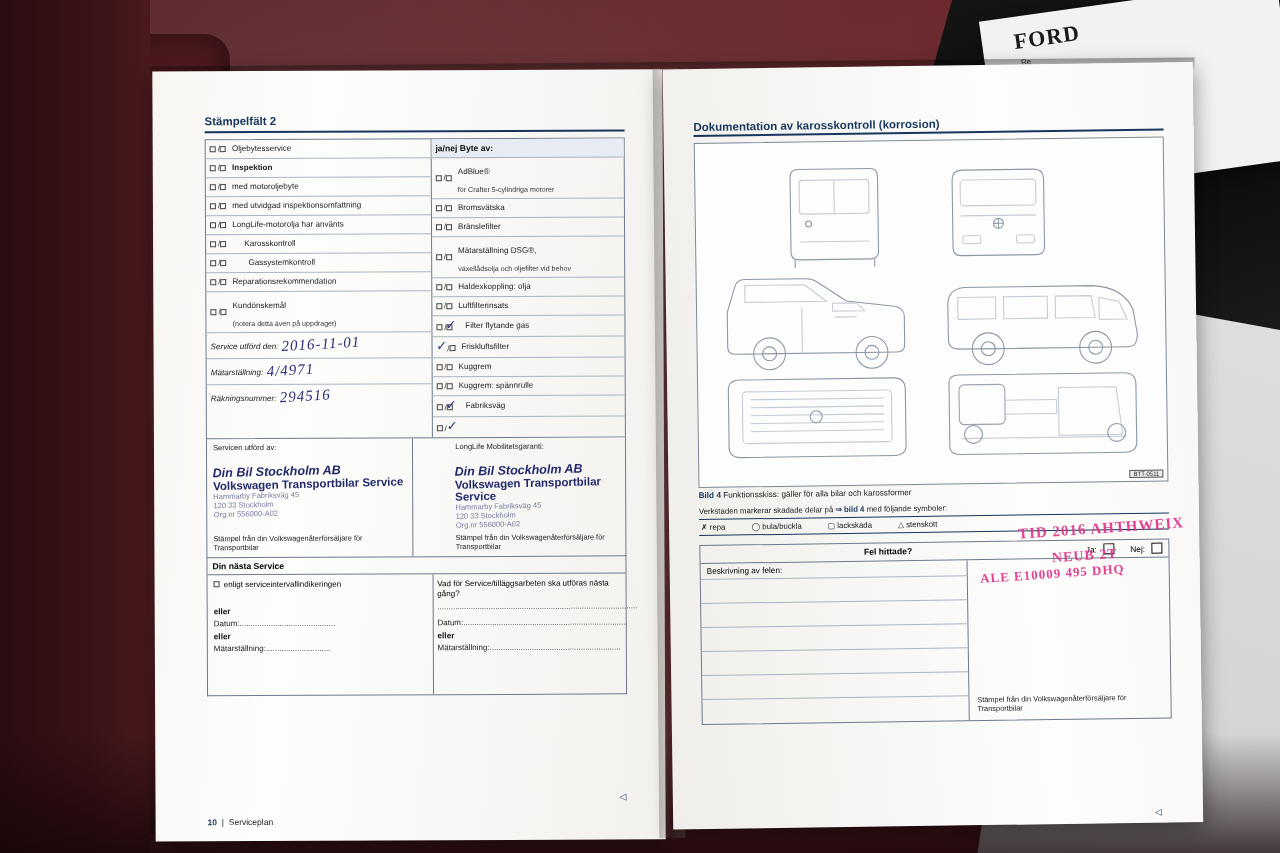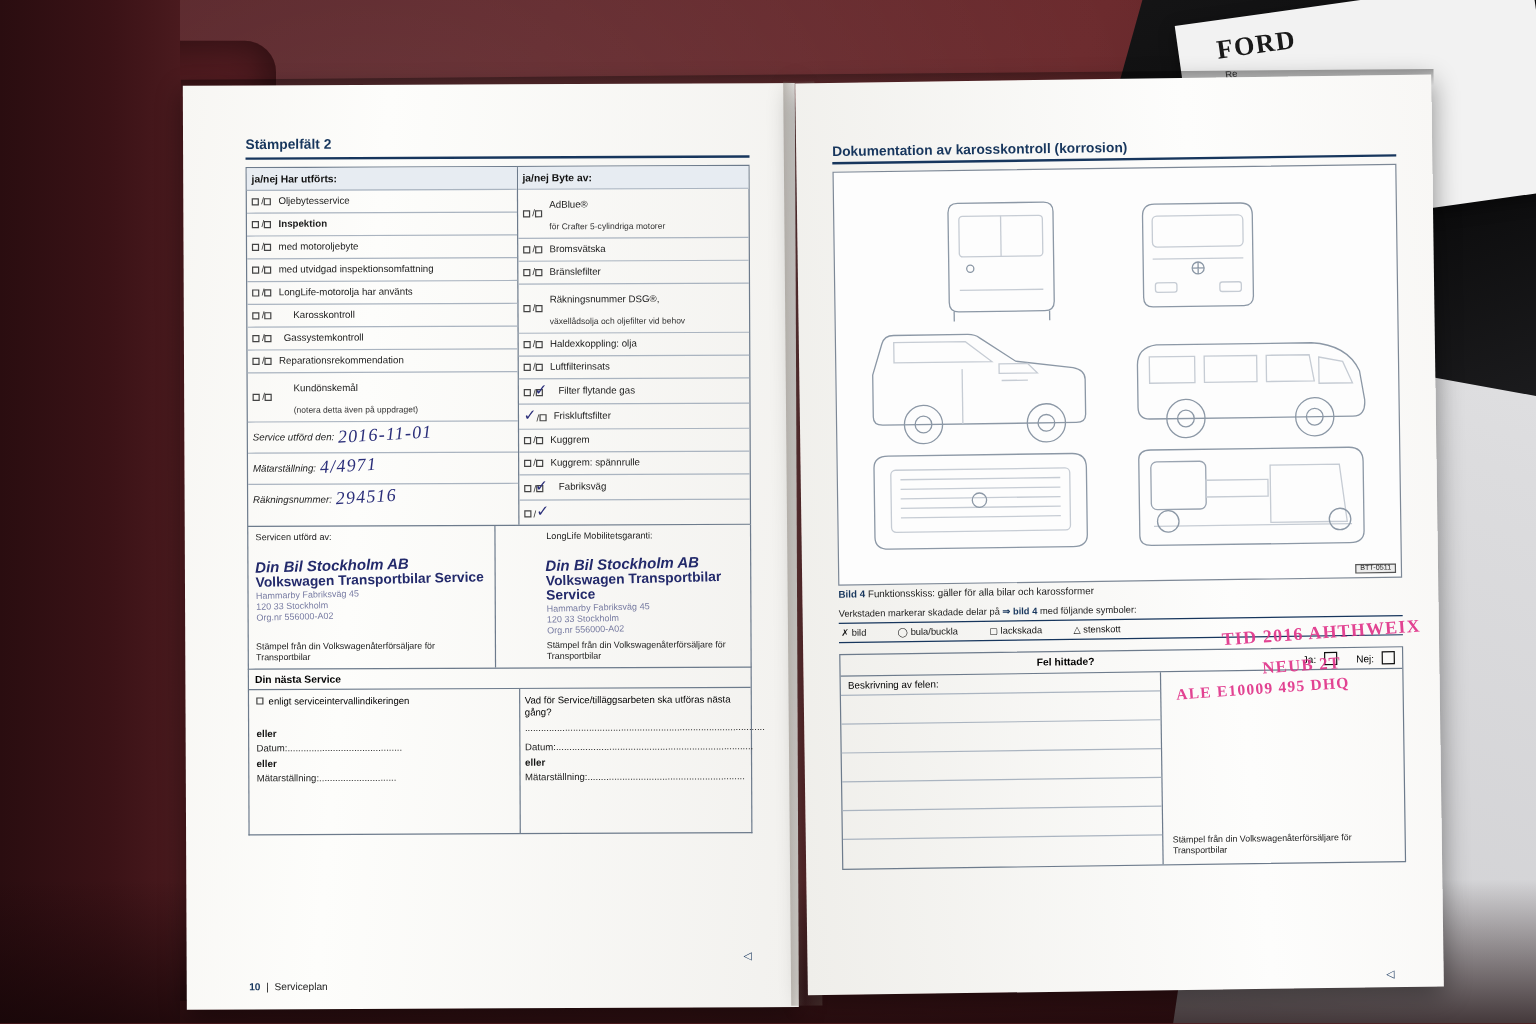--- a/index.html
+++ b/index.html
@@ -195,23 +195,20 @@
 
     <div class="page left">
       <div class="lp">
 
         <div class="lp-title sec-title">Stämpelfält 2</div>
         <div class="rule-blue"></div>
 
         <div class="twocol">
 
           <div class="col-a">
-            <div class="row" style="background:#e7ecf2;">
-              <span class="colhdr">ja/nej Har utförts:</span>
-            </div>
 
             <div class="row">
               <span class="chk-pair"><span class="chk"></span>/<span class="chk"></span></span>
               <span class="lbl" style="margin-left:4px">Oljebytesservice</span>
             </div>
             <div class="row">
               <span class="chk-pair"><span class="chk"></span>/<span class="chk"></span></span>
               <span class="lbl" style="margin-left:4px;font-weight:bold">Inspektion</span>
             </div>
             <div class="row">
@@ -225,29 +222,29 @@
             <div class="row">
               <span class="chk-pair"><span class="chk"></span>/<span class="chk"></span></span>
               <span class="lbl" style="margin-left:4px">LongLife-motorolja har använts</span>
             </div>
             <div class="row">
               <span class="chk-pair"><span class="chk"></span>/<span class="chk"></span></span>
               <span class="lbl" style="margin-left:16px">Karosskontroll</span>
             </div>
             <div class="row">
               <span class="chk-pair"><span class="chk"></span>/<span class="chk"></span></span>
-              <span class="lbl" style="margin-left:8px">Gassystemkontroll</span>
+              <span class="lbl" style="margin-left:20px">Gassystemkontroll</span>
             </div>
             <div class="row">
               <span class="chk-pair"><span class="chk"></span>/<span class="chk"></span></span>
               <span class="lbl" style="margin-left:4px">Reparationsrekommendation</span>
             </div>
             <div class="row" style="min-height:26px">
               <span class="chk-pair"><span class="chk"></span>/<span class="chk"></span></span>
-              <span style="margin-left:16px">
+              <span style="margin-left:4px">
                 <span class="lbl">Kundönskemål</span><br>
                 <span class="sub">(notera detta även på uppdraget)</span>
               </span>
             </div>
 
             <div class="field-row">
               <span class="fl">Service utförd den:</span>
               <span class="hand">2016-11-01</span>
             </div>
             <div class="field-row">
@@ -276,21 +273,21 @@
               <span class="chk-pair"><span class="chk"></span>/<span class="chk"></span></span>
               <span class="lbl" style="margin-left:4px">Bromsvätska</span>
             </div>
             <div class="row">
               <span class="chk-pair"><span class="chk"></span>/<span class="chk"></span></span>
               <span class="lbl" style="margin-left:4px">Bränslefilter</span>
             </div>
             <div class="row" style="min-height:29px">
               <span class="chk-pair"><span class="chk"></span>/<span class="chk"></span></span>
               <span style="margin-left:4px">
-                <span class="lbl">Räkningsnummer DSG®,</span><br>
+                <span class="lbl">Mätarställning DSG®,</span><br>
                 <span class="sub">växellådsolja och oljefilter vid behov</span>
               </span>
             </div>
             <div class="row">
               <span class="chk-pair"><span class="chk"></span>/<span class="chk"></span></span>
               <span class="lbl" style="margin-left:4px">Haldexkoppling: olja</span>
             </div>
             <div class="row">
               <span class="chk-pair"><span class="chk"></span>/<span class="chk"></span></span>
               <span class="lbl" style="margin-left:4px">Luftfilterinsats</span>
@@ -458,21 +455,21 @@
 
         <div class="note">
           <span>Verkstaden markerar skadade delar på</span>
           <span class="arrow">⇒ bild 4</span>
           <span>med följande symboler:</span>
         </div>
 
         <div class="sym-row">
           <span>
             <span>✗</span>
-            <span>bild</span>
+            <span>repa</span>
           </span>
           <span>
             <span>◯</span>
             <span>bula/buckla</span>
           </span>
           <span>
             <span>▢</span>
             <span>lackskada</span>
           </span>
           <span>

